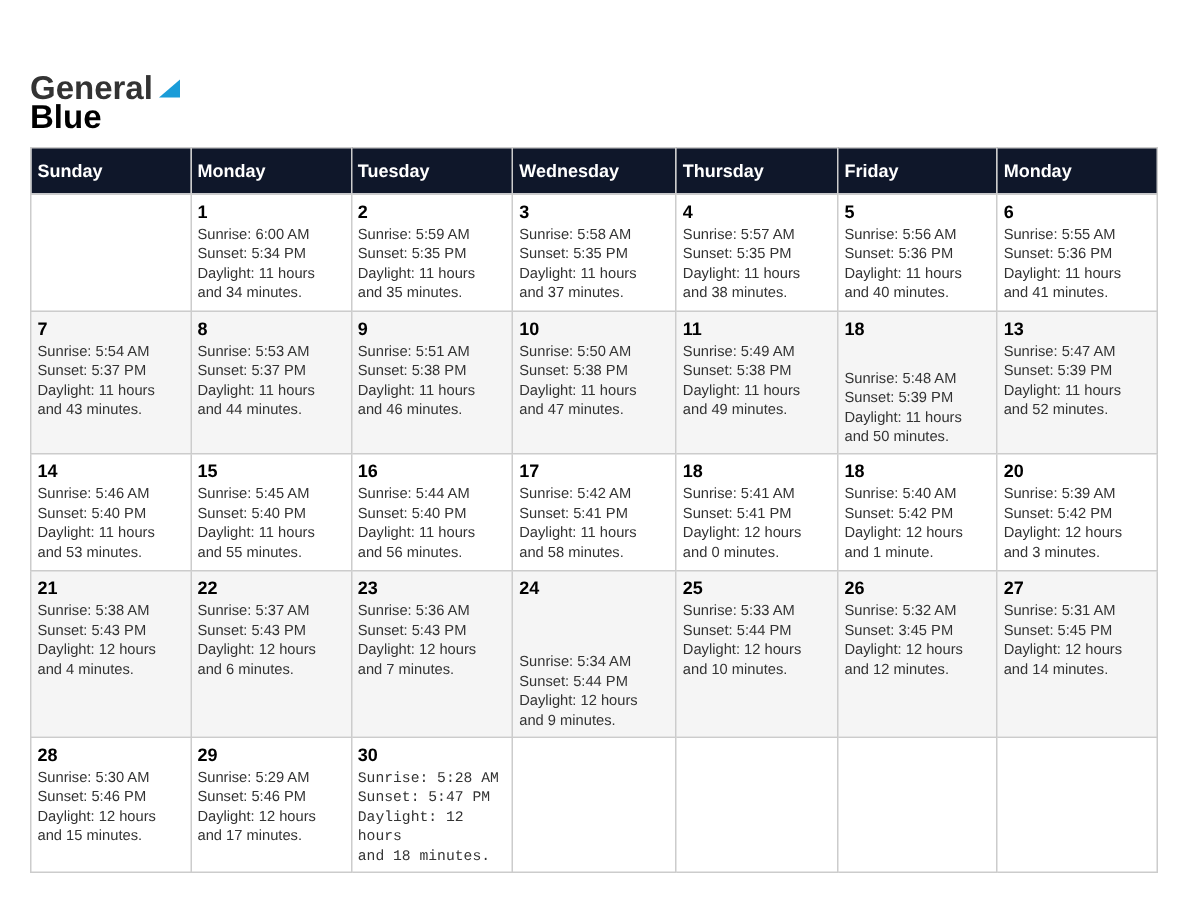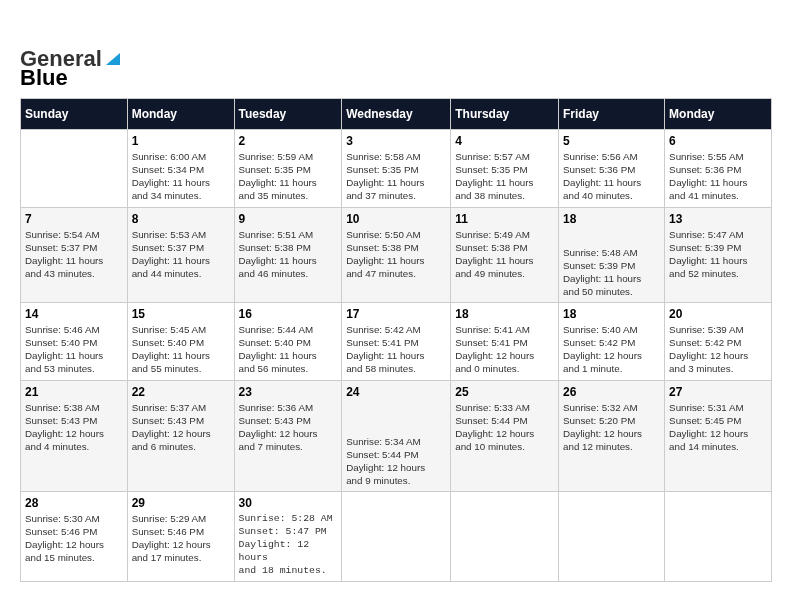--- a/index.html
+++ b/index.html
@@ -298,21 +298,21 @@
           <td>
             <span class="day-num">25</span>
             <div class="day-info" style="white-space: pre-line;">Sunrise: 5:33 AM
 Sunset: 5:44 PM
 Daylight: 12 hours
 and 10 minutes.</div>
           </td>
           <td>
             <span class="day-num">26</span>
             <div class="day-info" style="white-space: pre-line;">Sunrise: 5:32 AM
-Sunset: 5:20 PM
+Sunset: 3:45 PM
 Daylight: 12 hours
 and 12 minutes.</div>
           </td>
           <td>
             <span class="day-num">27</span>
             <div class="day-info" style="white-space: pre-line;">Sunrise: 5:31 AM
 Sunset: 5:45 PM
 Daylight: 12 hours
 and 14 minutes.</div>
           </td>

